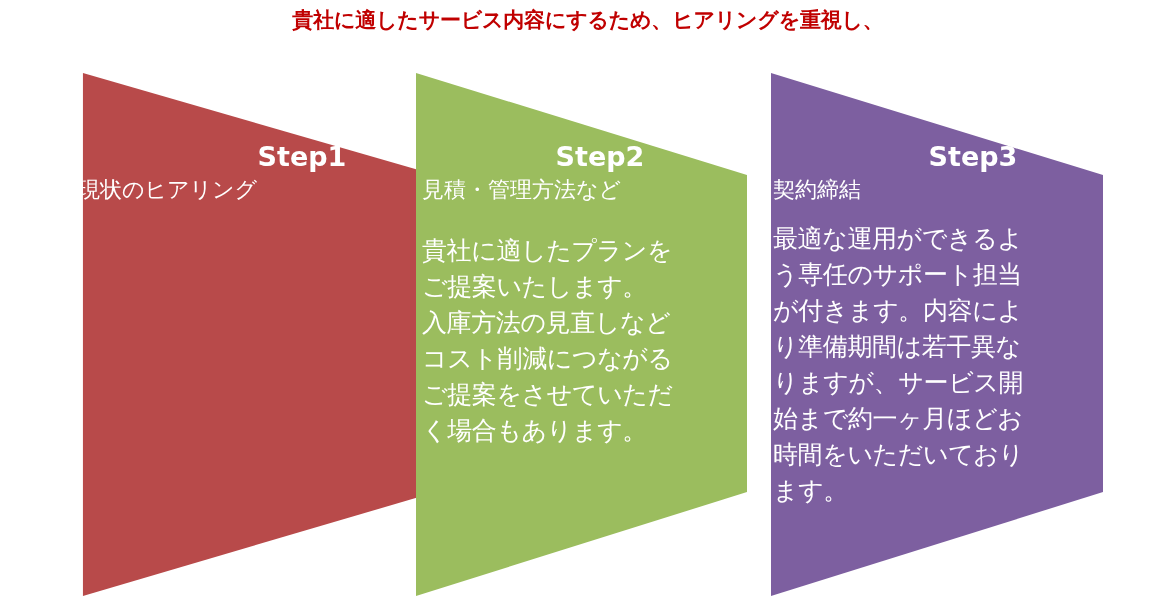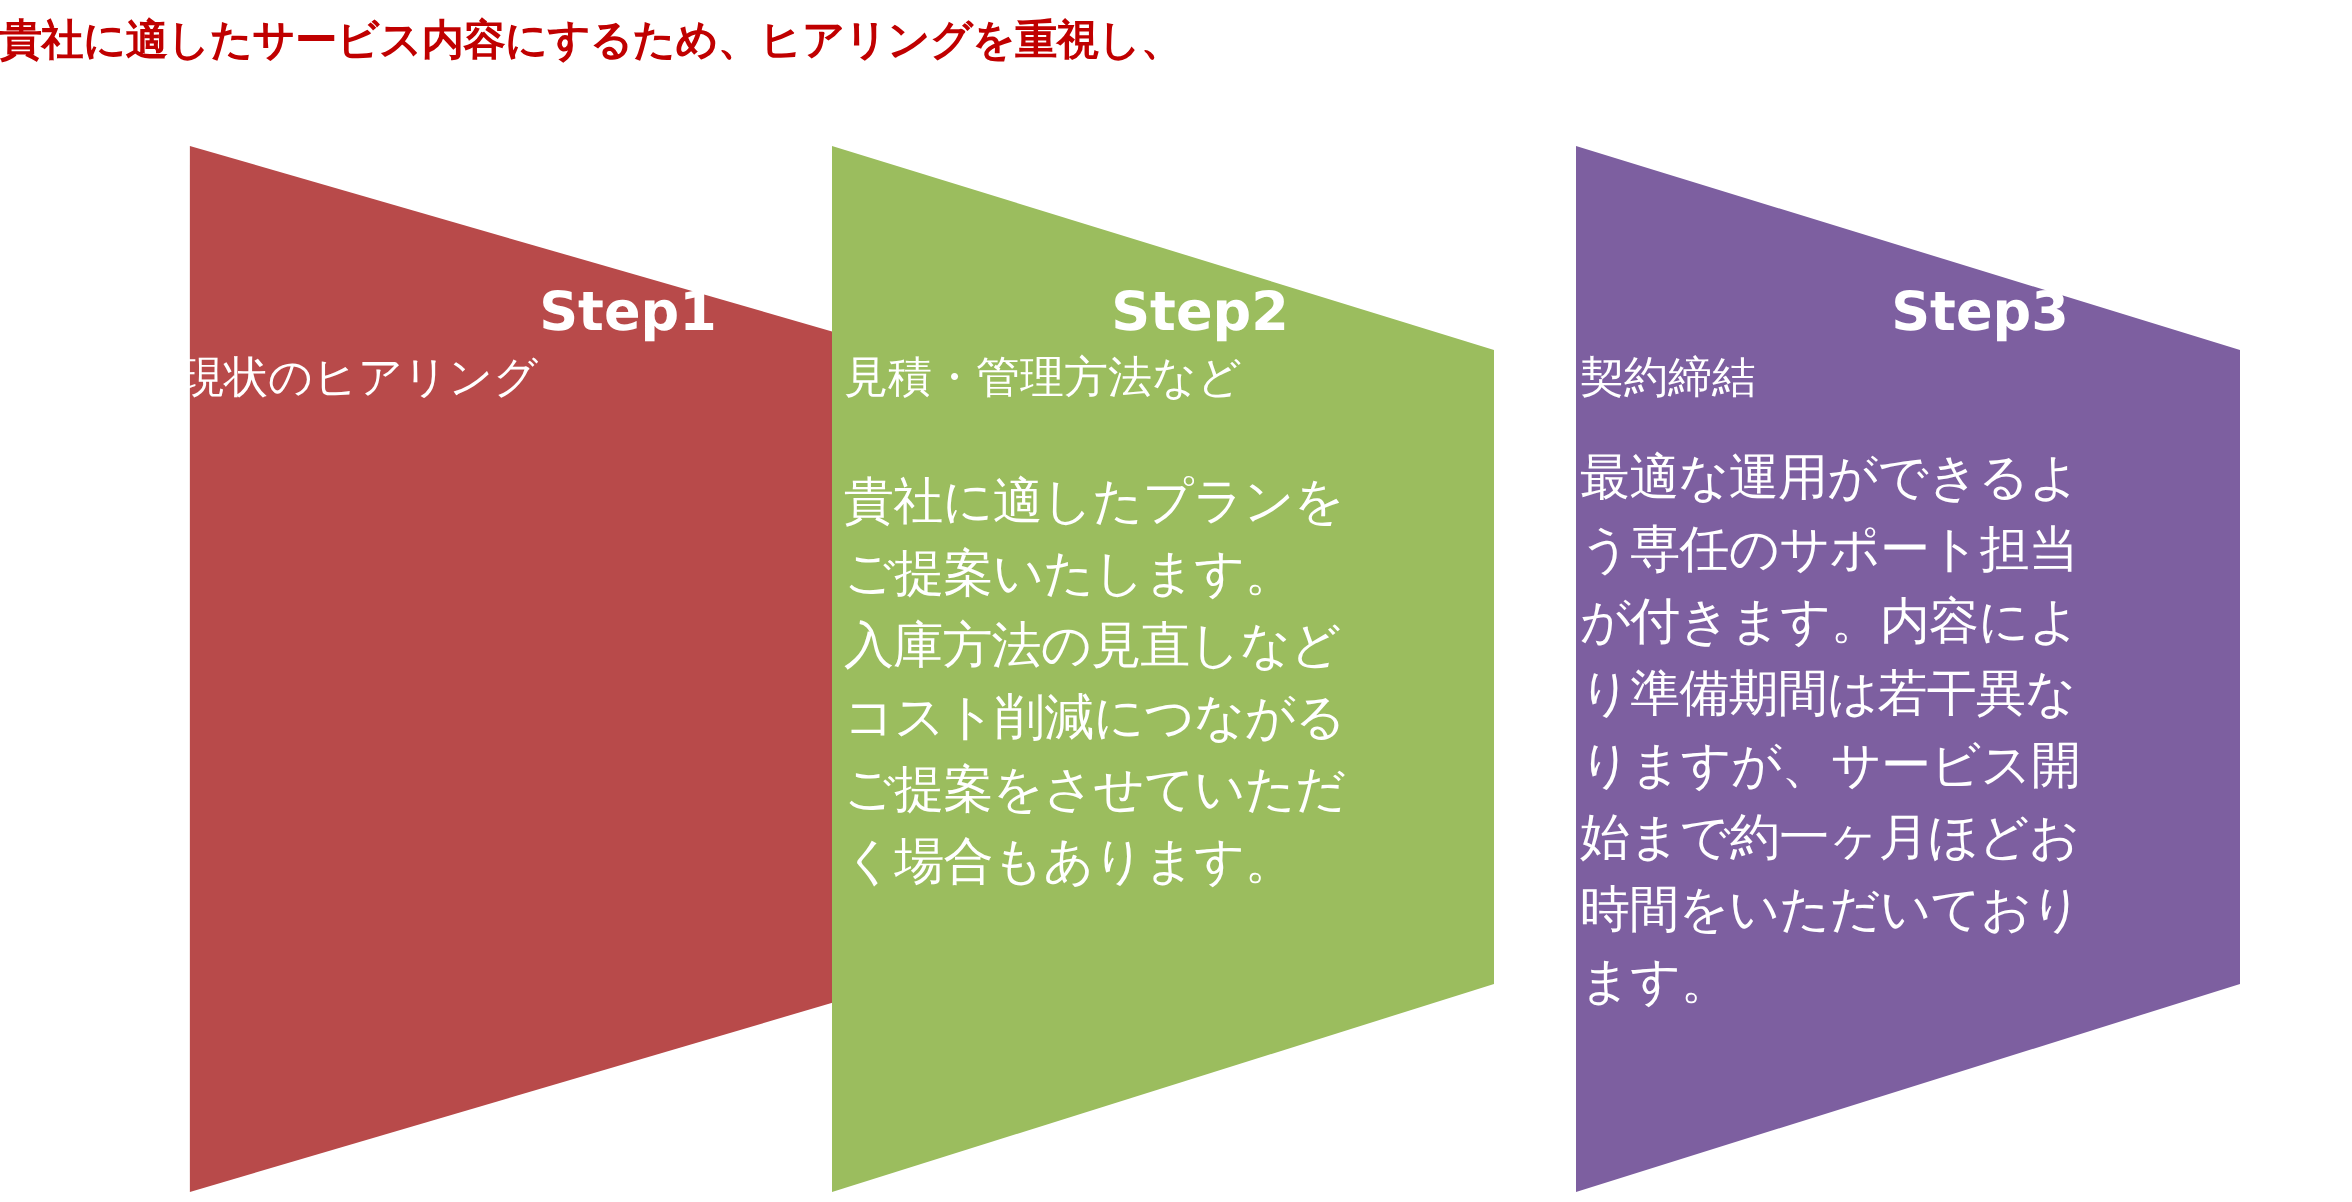--- a/index.html
+++ b/index.html
@@ -14,20 +14,21 @@
     overflow: hidden;
     font-family: "DejaVu Sans", "Liberation Sans", sans-serif;
   }
 
   
   #header-banner {
     position: absolute;
     left: 0;
     top: 6px;
     width: 1176px;
+    text-align: center;
   }
   .header-line {
     display: block;
     color: #c00000;
     font-weight: bold;
     font-size: 21px;
     line-height: 29px;
     letter-spacing: -0.2px;
     white-space: nowrap;
   }
@@ -82,23 +83,23 @@
   .step-body {
     font-size: 25px;
     line-height: 36px;
     font-weight: normal;
     margin: 0;
     letter-spacing: -0.4px;
     white-space: pre-line;
   }
 
   
-  #panel-1 { left: 16px;   width: 420px; padding-left: 28px; }
+  #panel-1 { left: 4px;   width: 420px; padding-left: 28px; }
   #panel-2 { left: 404px; width: 356px; }
-  #panel-3 { left: 776px; width: 400px; }
+  #panel-3 { left: 759px; width: 400px; }
 
   #panel-1 .step-content { padding-left: 74px;  padding-right: 18px; top: 140px; }
   #panel-2 .step-content { padding-left: 18px;  padding-right: 14px; top: 140px; }
   #panel-3 .step-content { padding-left: 14px;  padding-right: 20px; top: 140px; }
 
   #panel-1 .step-body { margin-top: 14px; }
   #panel-2 .step-body { margin-top: 26px; }
   #panel-3 .step-body { margin-top: 14px; }
 </style>
 </head>

